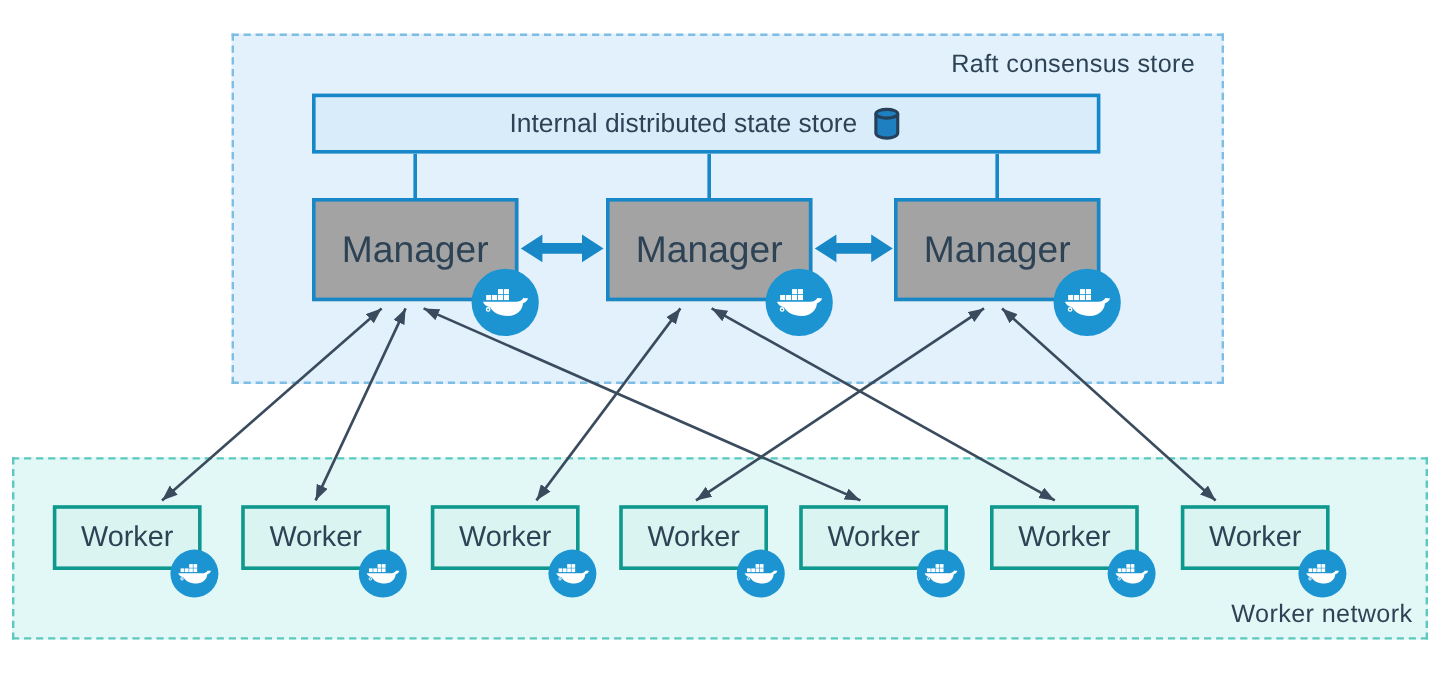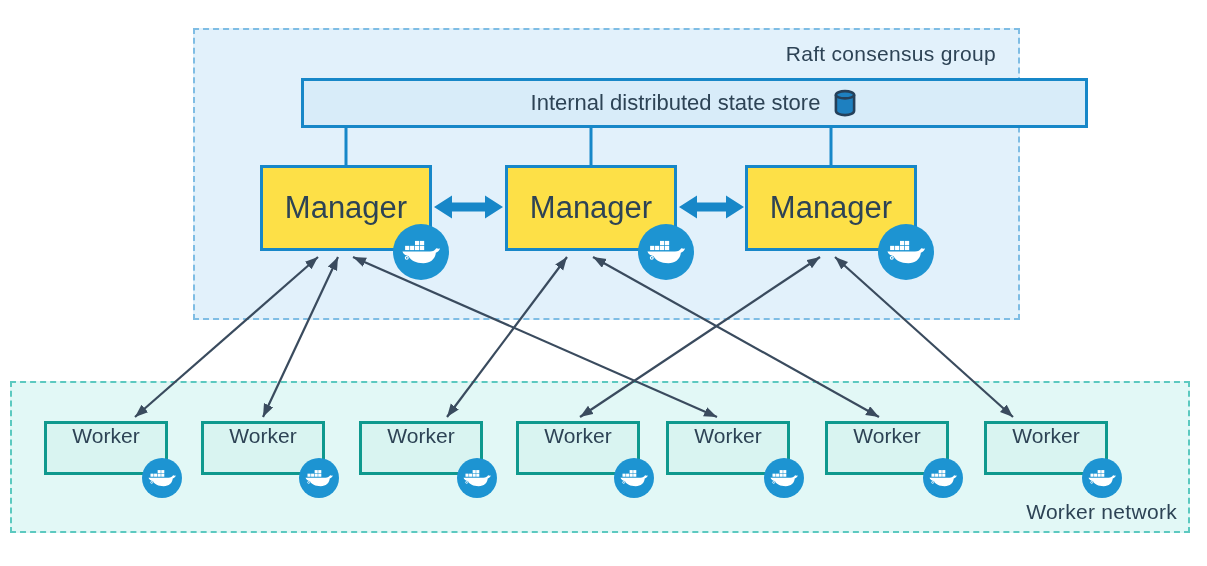--- a/index.html
+++ b/index.html
@@ -16,36 +16,36 @@
   .gossip-box{
     left:10px;top:381px;width:1180px;height:152px;
     background:#e2f8f6;border:2px dashed #5cc9c0;z-index:1;
   }
   .group-label{
     position:absolute;color:#2d4355;font-size:21px;letter-spacing:0.3px;z-index:2;
   }
   .raft-label{right:24px;top:14px;}
   
   .store-box{
-    left:260px;top:78px;width:787px;height:50px;
+    left:260px;top:78px;width:657px;height:50px;
     background:#d8ecf9;border:3px solid #1787c8;z-index:3;
     display:flex;align-items:center;justify-content:center;gap:12px;
-    color:#2d4355;font-size:22px;margin-left:41px;
+    color:#2d4355;font-size:22px;
   }
   .manager-box{
     top:165px;width:172px;height:86px;
-    background:#fde047;border:3px solid #1787c8;z-index:3;
+    background:#a3a3a3;border:3px solid #1787c8;z-index:3;
     display:flex;align-items:center;justify-content:center;
     color:#2d4355;font-size:31px;
   }
   .worker-box{
     top:421px;width:124px;height:54px;
     background:#d9f4f1;border:3px solid #0f998e;z-index:3;
-    display:flex;align-items:flex-start;justify-content:center;
-    color:#2d4355;font-size:21px;
+    display:flex;align-items:center;justify-content:center;
+    color:#2d4355;font-size:24px;
   }
   .m1{left:260px;} .m2{left:505px;} .m3{left:745px;}
   .w1{left:44px;} .w2{left:201px;} .w3{left:359px;} .w4{left:516px;}
   .w5{left:666px;} .w6{left:825px;} .w7{left:984px;}
   
   #wires{position:absolute;left:0;top:0;z-index:2;}
   .badge{position:absolute;z-index:4;}
   .badge-mgr{width:58px;height:58px;}
   .badge-wkr{width:42px;height:42px;}
   .bm1{left:392px;top:223px;} .bm2{left:637px;top:223px;} .bm3{left:877px;top:223px;}
@@ -79,21 +79,21 @@
     </marker>
     <marker id="thinhead-rev" markerUnits="userSpaceOnUse" markerWidth="14" markerHeight="12" refX="13" refY="5" orient="auto-start-reverse">
       <path d="M0,0 L13,5 L0,10 Z" fill="#3a4b5e"></path>
     </marker>
   </defs>
 </svg>
 
 <div id="canvas">
 
   <div class="abs raft-box"></div>
-  <div class="group-label raft-label" style="left:auto;right:211px;top:42px;">Raft consensus group</div>
+  <div class="group-label raft-label" style="left:auto;right:211px;top:42px;">Raft consensus store</div>
 
   <div class="abs gossip-box"></div>
   <div class="group-label" style="left:auto;right:30px;top:500px;">Worker network</div>
 
   <svg id="wires" width="1207" height="566">
 
     <g stroke="#1787c8" stroke-width="3">
       <line x1="346" y1="128" x2="346" y2="167"></line>
       <line x1="591" y1="128" x2="591" y2="167"></line>
       <line x1="831" y1="128" x2="831" y2="167"></line>

